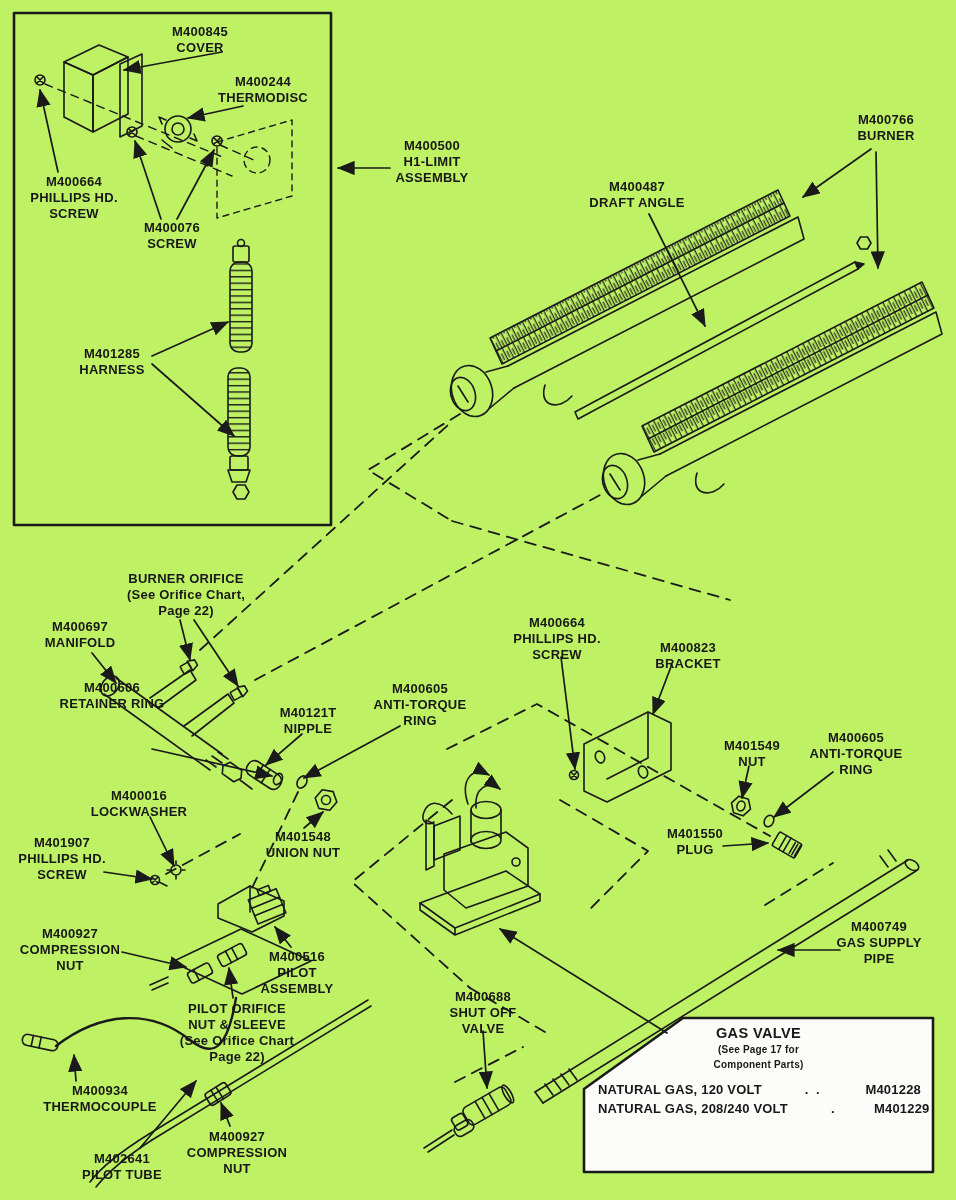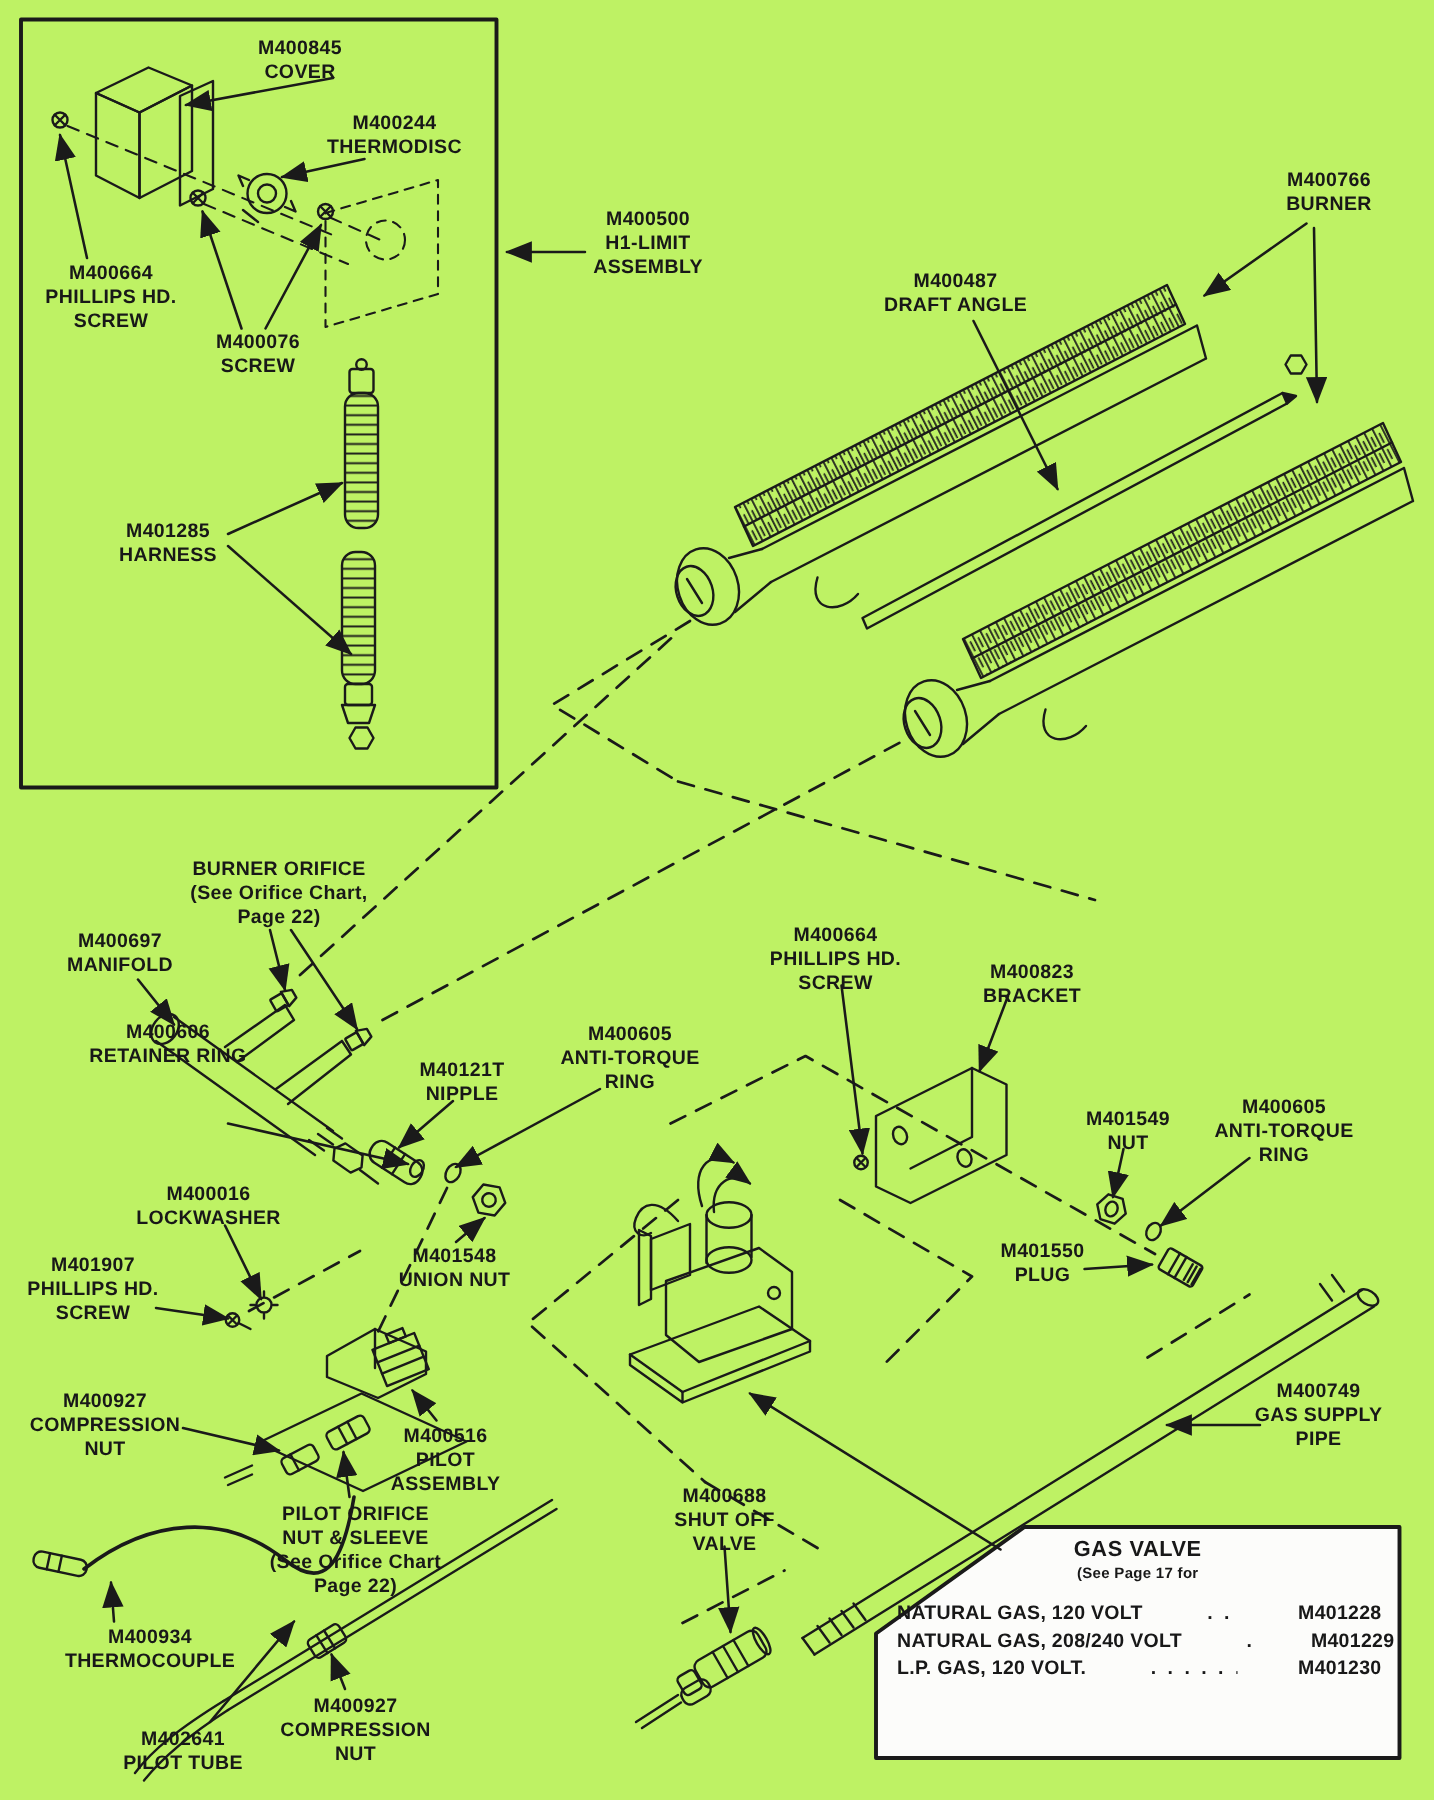--- a/index.html
+++ b/index.html
@@ -434,32 +434,28 @@
       <div class="lbl" style="left: 879px; top: 919px;">
         <div class="lbl-line">M400749</div>
         <div class="lbl-line">GAS SUPPLY</div>
         <div class="lbl-line">PIPE</div>
       </div>
     </div>
 
   <div id="gas-valve-box">
     <div class="gv-title">GAS VALVE</div>
     <div class="gv-sub">(See Page 17 for</div>
+    <div class="gv-sub">Component Parts)</div>
     <div class="gv-rows" id="gv-rows">
         <div class="gv-row">
       <span class="gv-name">NATURAL GAS, 120 VOLT</span>
       <span class="gv-dots">. . . . . . . .</span>
       <span class="gv-part">M401228</span>
     </div>
         <div class="gv-row">
       <span class="gv-name">NATURAL GAS, 208/240 VOLT</span>
       <span class="gv-dots">. . . . .</span>
       <span class="gv-part">M401229</span>
     </div>
-        <div class="gv-row">
-      <span class="gv-name">L.P. GAS, 120 VOLT.</span>
-      <span class="gv-dots">. . . . . . . . . .</span>
-      <span class="gv-part">M401230</span>
-    </div>
       </div>
   </div>
 
 </div>
 
 </body></html>

